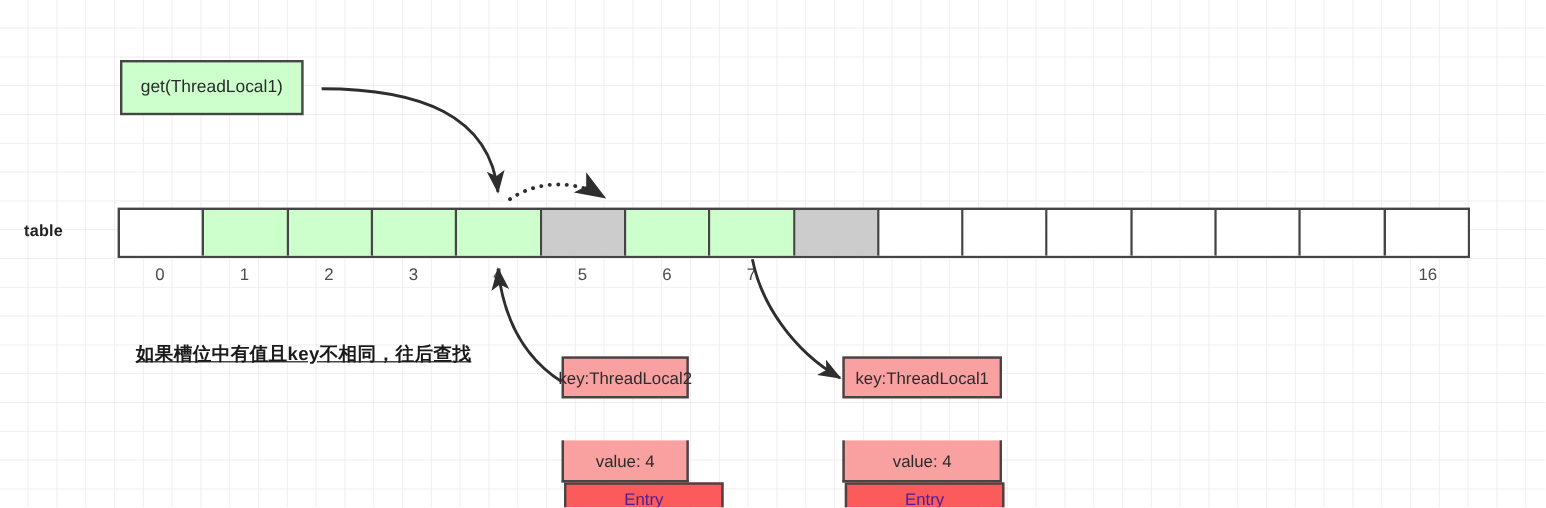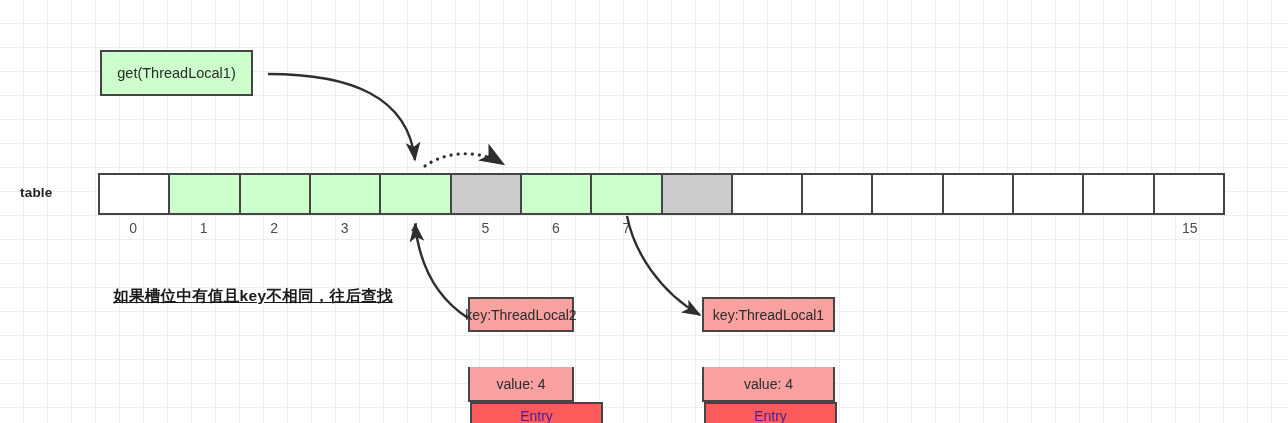--- a/index.html
+++ b/index.html
@@ -197,21 +197,21 @@
     <div class="index-label">5</div>
     <div class="index-label">6</div>
     <div class="index-label">7</div>
     <div class="index-label"></div>
     <div class="index-label"></div>
     <div class="index-label"></div>
     <div class="index-label"></div>
     <div class="index-label"></div>
     <div class="index-label"></div>
     <div class="index-label"></div>
-    <div class="index-label">15</div>
+    <div class="index-label">16</div>
   </div>
 
   <div id="note-bottom">如果槽位中有值且key不相同，往后查找</div>
 
   <div class="entry-card" id="entry-card-2">
     <div class="entry-kv">key:ThreadLocal2</div>
     <div class="entry-kv second">value: 4</div>
     <div class="entry-tag">Entry</div>
   </div>
 

